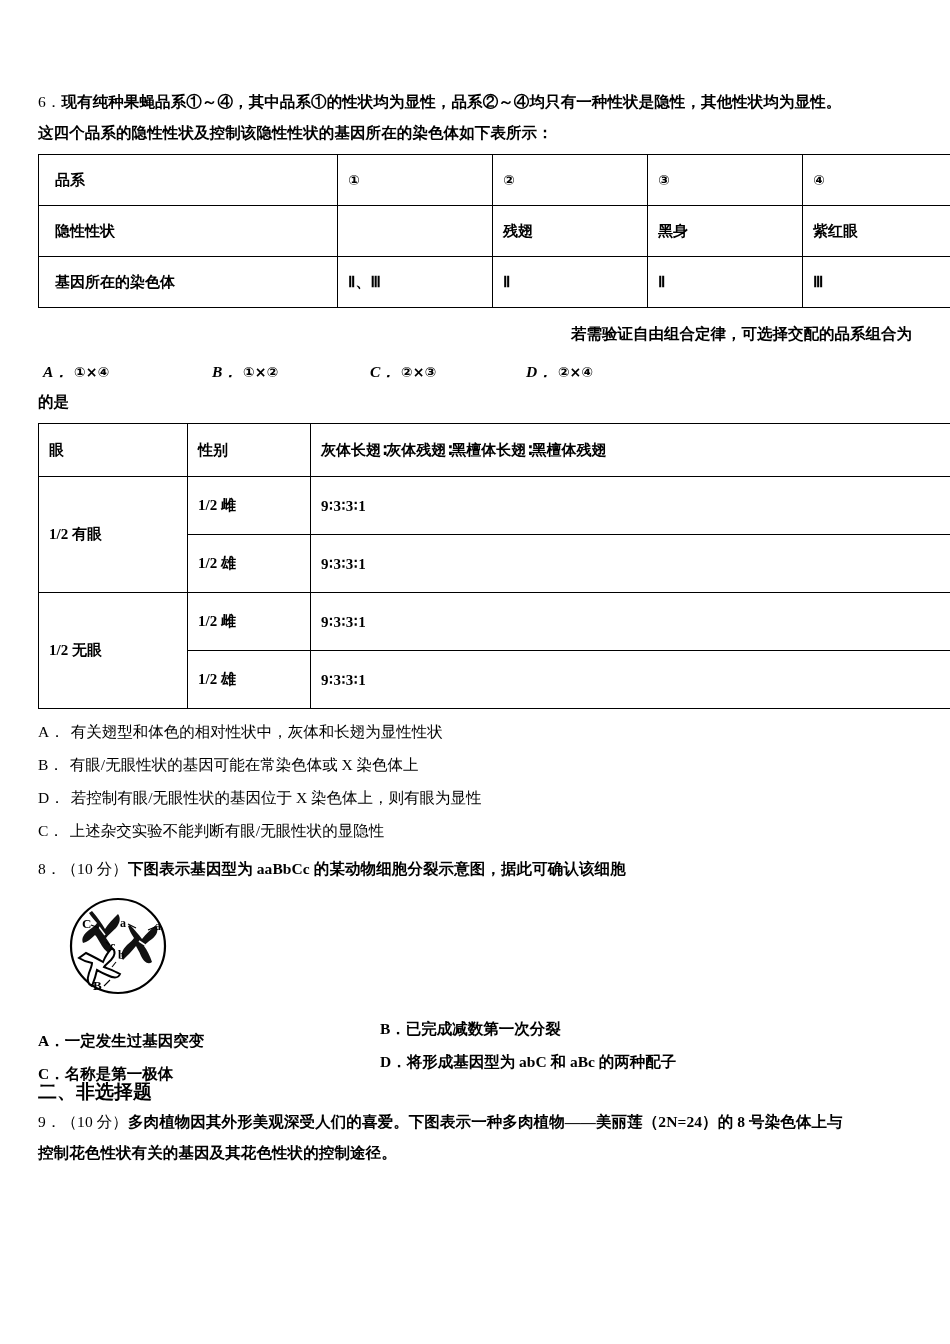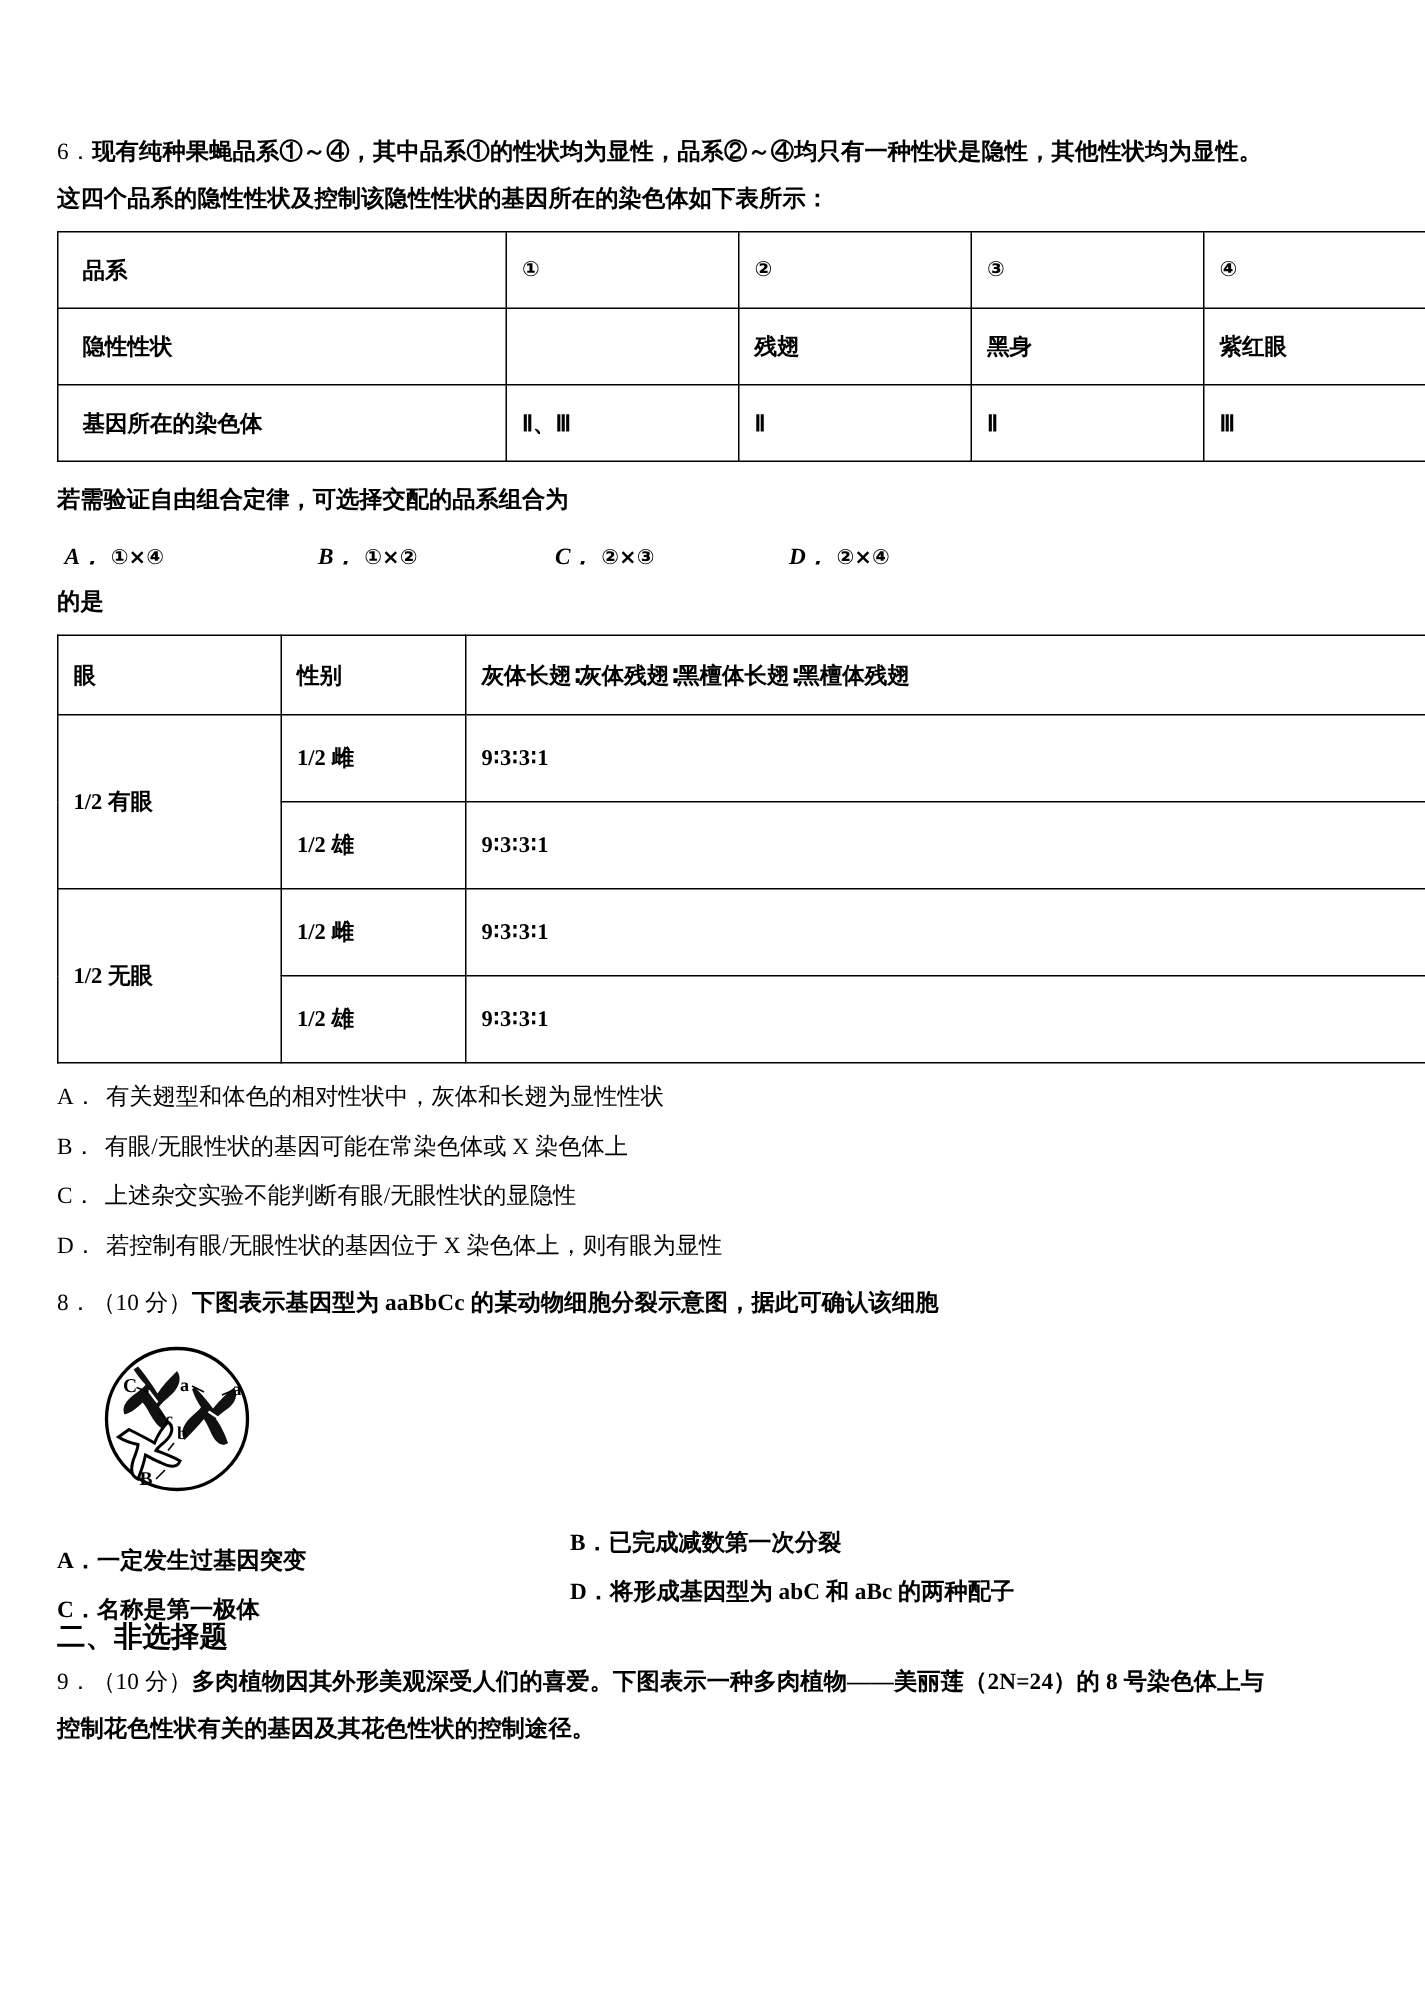--- a/index.html
+++ b/index.html
@@ -38,20 +38,21 @@
     white-space: nowrap;
   }
   .qnum {
     font-family: "Liberation Serif", serif;
     font-weight: normal;
   }
   .para {
     font-size: 15.5px;
     line-height: 31px;
     font-weight: bold;
+    text-align: right;
   }
   .spacer-6 { height: 6px; }
   .spacer-10 { height: 10px; }
   .spacer-14 { height: 14px; }
 
   
   .opt-row {
     position: relative;
     height: 31px;
     font-size: 15.5px;
@@ -229,24 +230,24 @@
       <div class="spacer-6"></div>
 
       <div class="opt-list">
         <div class="opt-item">
           <span class="lab">A．</span><span>有关翅型和体色的相对性状中，灰体和长翅为显性性状</span>
         </div>
         <div class="opt-item">
           <span class="lab">B．</span><span>有眼/无眼性状的基因可能在常染色体或 X 染色体上</span>
         </div>
         <div class="opt-item">
-          <span class="lab">C．</span><span>上述杂交实验不能判断有眼/无眼性状的显隐性</span>
+          <span class="lab">D．</span><span>若控制有眼/无眼性状的基因位于 X 染色体上，则有眼为显性</span>
         </div>
         <div class="opt-item">
-          <span class="lab">D．</span><span>若控制有眼/无眼性状的基因位于 X 染色体上，则有眼为显性</span>
+          <span class="lab">C．</span><span>上述杂交实验不能判断有眼/无眼性状的显隐性</span>
         </div>
       </div>
     </div>
 
     <div class="spacer-6"></div>
 
     <div>
       <div class="qline">
         <span class="qnum">8．</span><span class="qnum">（10 分）</span><span>下图表示基因型为 aaBbCc 的某动物细胞分裂示意图，据此可确认该细胞</span>
       </div>

